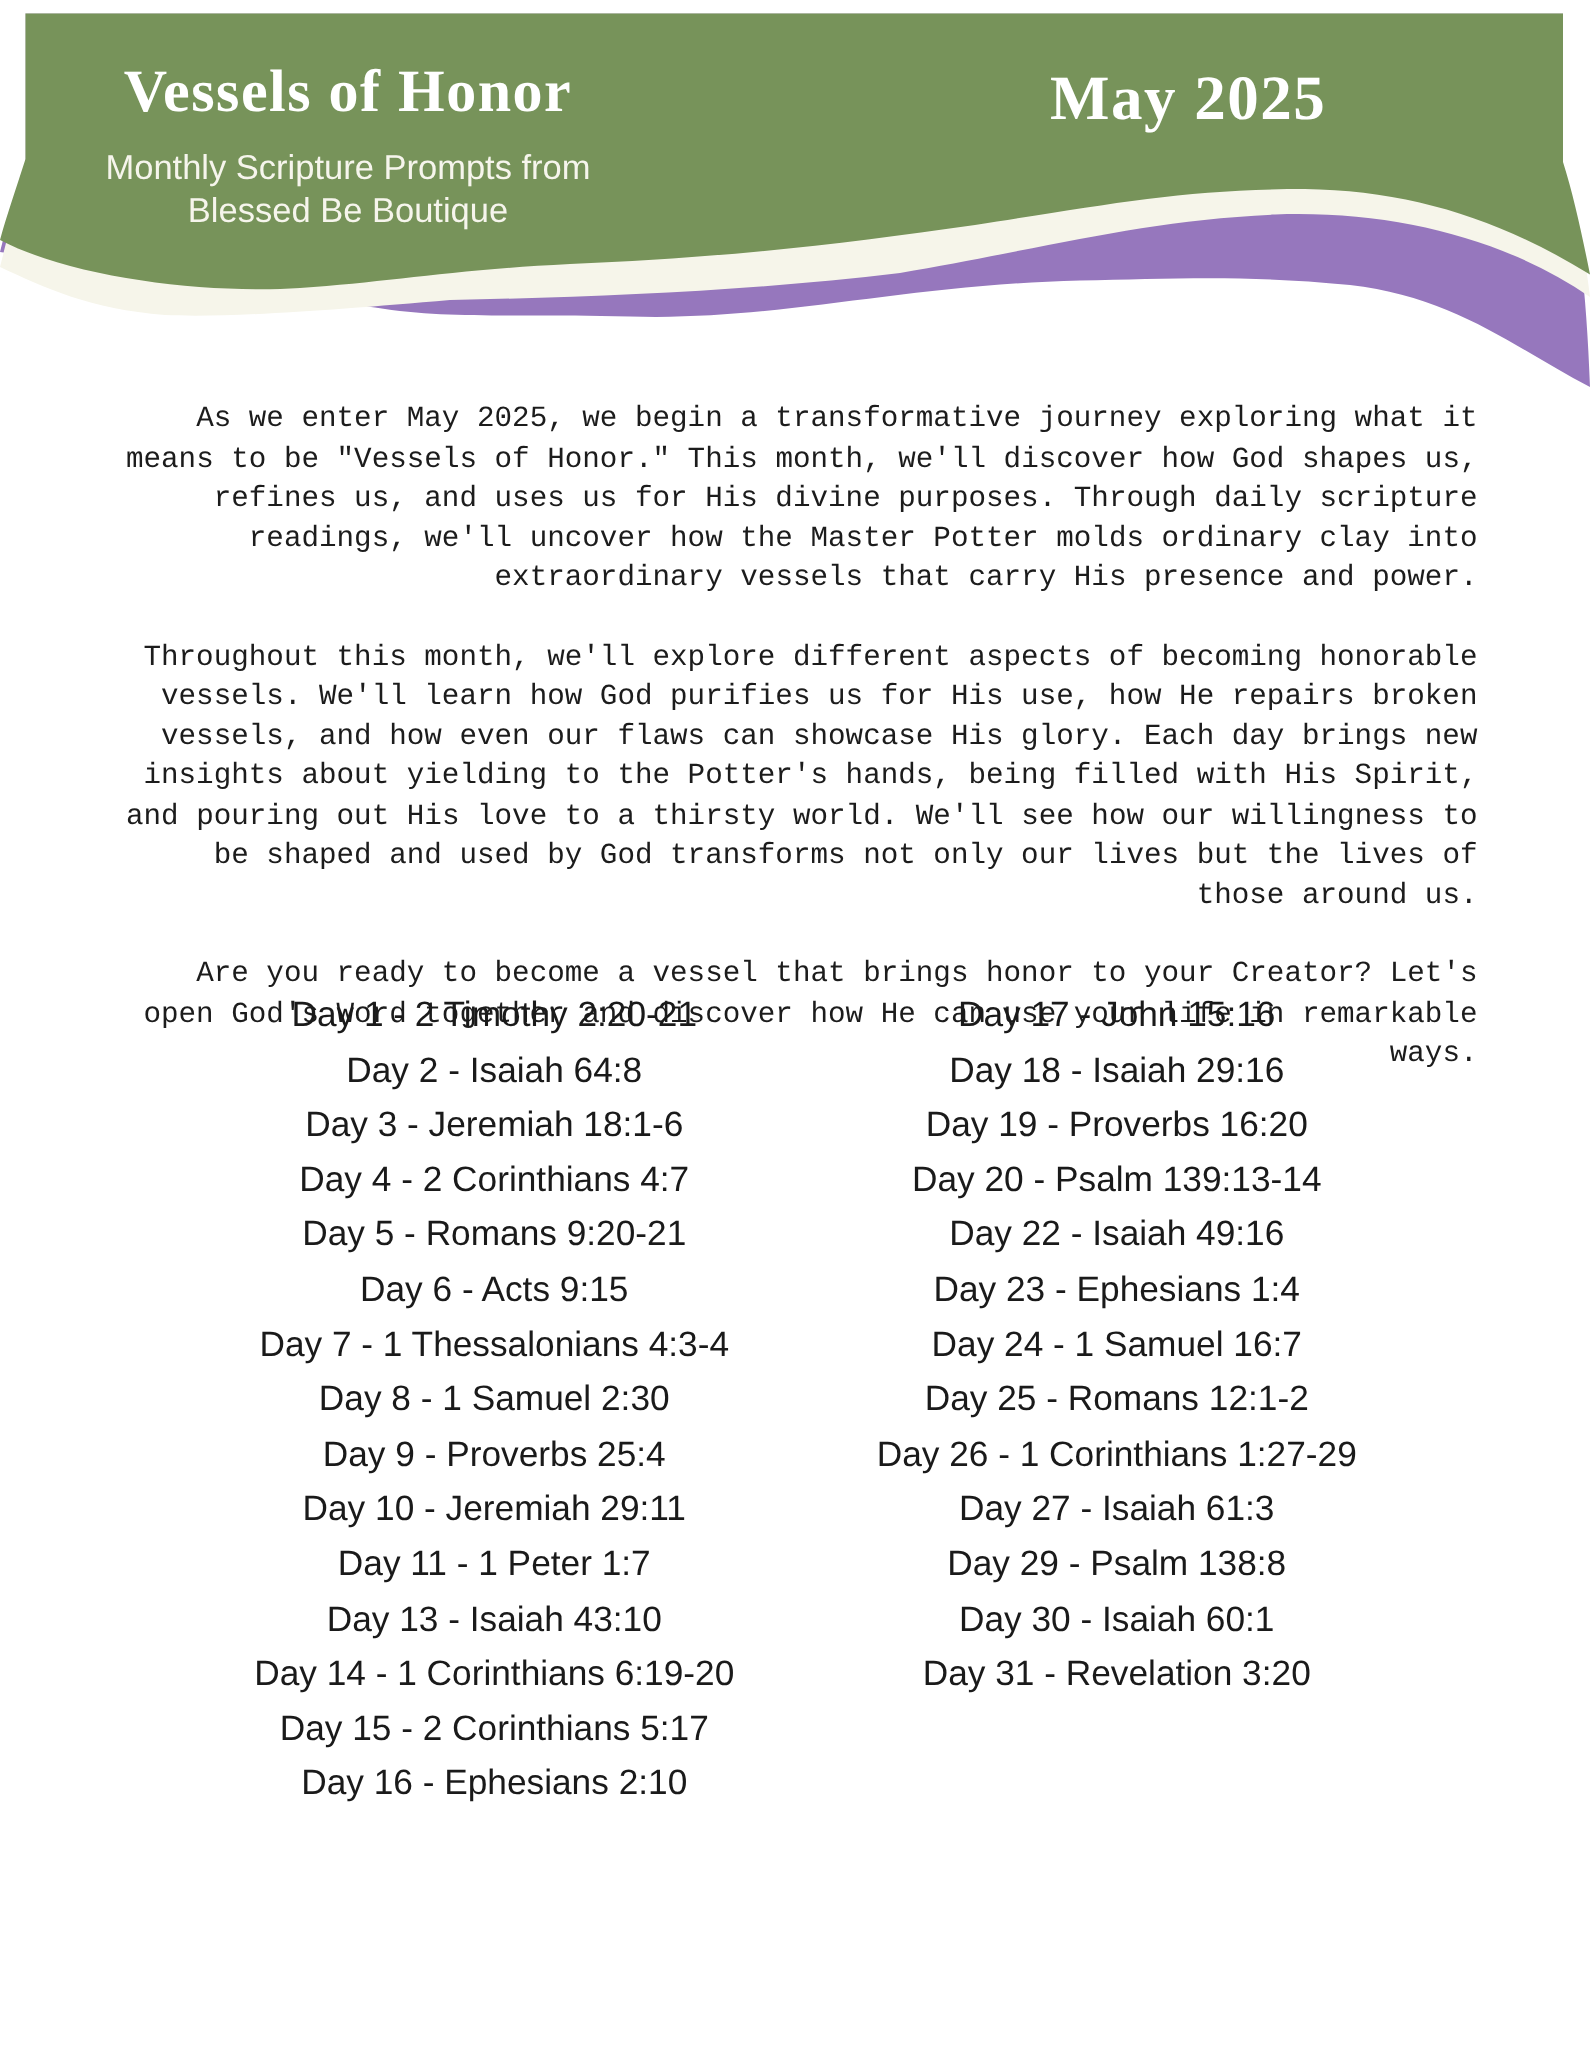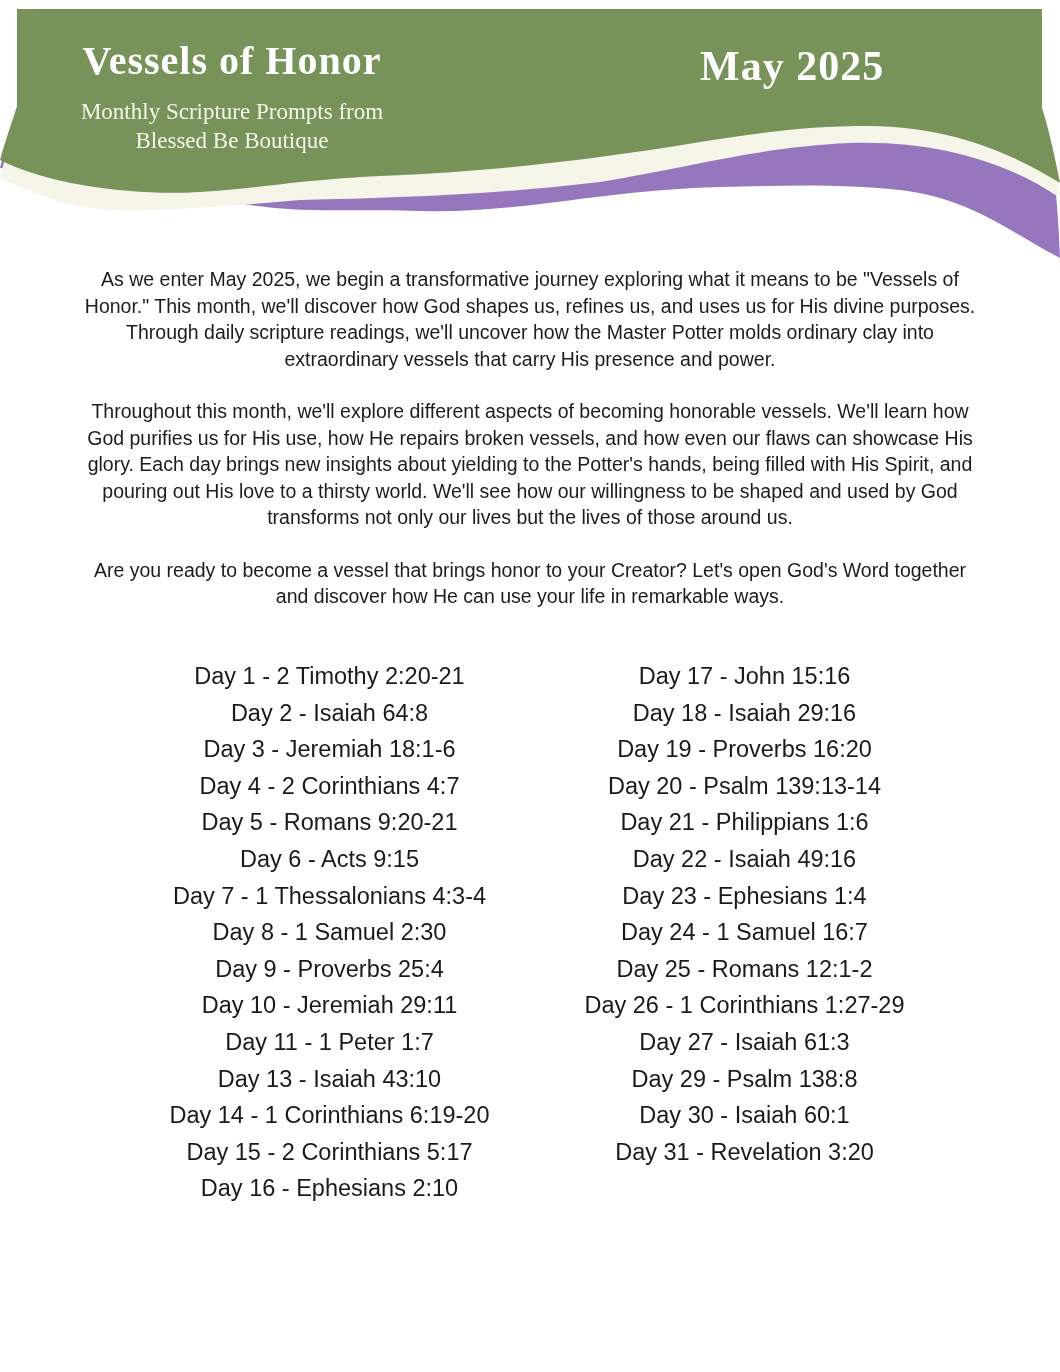--- a/index.html
+++ b/index.html
@@ -24,34 +24,34 @@
     position:absolute;top:38px;left:52px;width:360px;
     text-align:center;color:#ffffff;
   }
   .page-title{
     font-family:"Liberation Serif", serif;
     font-weight:700;font-size:40px;line-height:46px;letter-spacing:1px;
     margin:0;
   }
   .subtitle{
     margin-top:13px;font-size:23px;line-height:29px;
-    color:#f6f5ec;font-weight:400;font-family:Liberation Serif, serif;
+    color:#f6f5ec;font-weight:400;
   }
   .header-date{
     position:absolute;top:42px;left:700px;width:300px;
     text-align:left;color:#ffffff;
     font-family:"Liberation Serif", serif;
     font-weight:700;font-size:42px;letter-spacing:1px;
   }
 
   
   .intro{
     position:absolute;top:266px;left:75px;width:910px;
-    text-align:center;
-    font-size:19.5px;line-height:26.5px;color:#1c1c1c;
+    text-align:right;
+    font-size:19.5px;line-height:26.5px;color:#1c1c1c;font-family:Liberation Mono, monospace;
   }
   .intro p{margin:0 0 26px 0;}
 
   
   .schedule{
     position:absolute;top:658px;left:127px;width:820px;
     display:flex;
     gap:10px;
   }
   .day-column{width:410px;text-align:center;}
@@ -102,21 +102,20 @@
         <div class="day-row">Day 13 - Isaiah 43:10</div>
         <div class="day-row">Day 14 - 1 Corinthians 6:19-20</div>
         <div class="day-row">Day 15 - 2 Corinthians 5:17</div>
         <div class="day-row">Day 16 - Ephesians 2:10</div>
       </div>
     <div class="day-column">
         <div class="day-row">Day 17 - John 15:16</div>
         <div class="day-row">Day 18 - Isaiah 29:16</div>
         <div class="day-row">Day 19 - Proverbs 16:20</div>
         <div class="day-row">Day 20 - Psalm 139:13-14</div>
-        <div class="day-row">Day 21 - Philippians 1:6</div>
         <div class="day-row">Day 22 - Isaiah 49:16</div>
         <div class="day-row">Day 23 - Ephesians 1:4</div>
         <div class="day-row">Day 24 - 1 Samuel 16:7</div>
         <div class="day-row">Day 25 - Romans 12:1-2</div>
         <div class="day-row">Day 26 - 1 Corinthians 1:27-29</div>
         <div class="day-row">Day 27 - Isaiah 61:3</div>
         <div class="day-row">Day 29 - Psalm 138:8</div>
         <div class="day-row">Day 30 - Isaiah 60:1</div>
         <div class="day-row">Day 31 - Revelation 3:20</div>
       </div>

